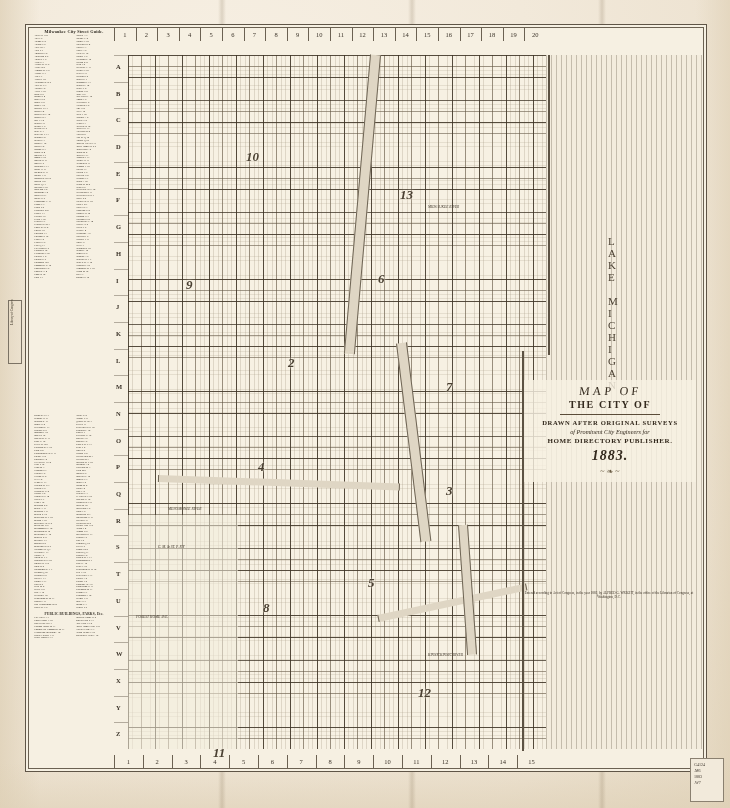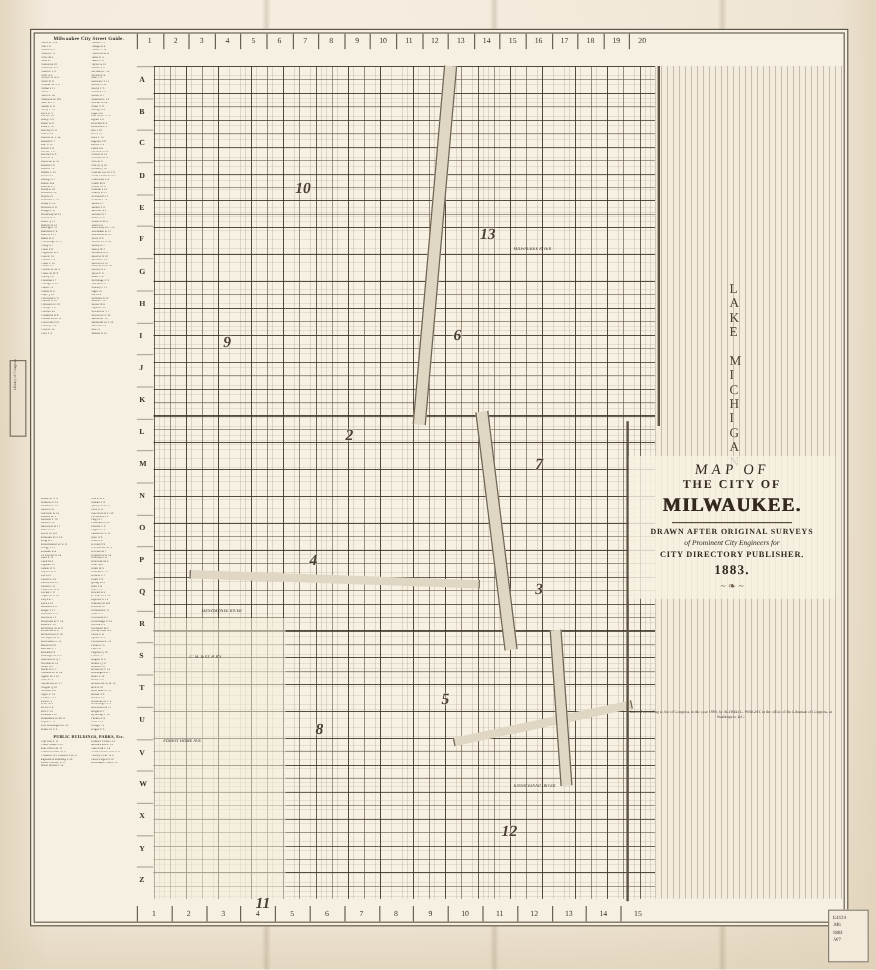--- a/index.html
+++ b/index.html
@@ -295,24 +295,25 @@
     font-style: italic;
     font-weight: bold;
   }
   #cartouche .ln7 {
     font-size: 7px;
     letter-spacing: .6px;
     margin-top: 2px;
     font-weight: bold;
   }
   #cartouche .ln8 {
-    font-size: 11px;
+    font-size: 14px;
     font-weight: bold;
     margin-top: 3px;
     letter-spacing: 1px;
+    font-style: italic;
   }
   #cartouche .flourish {
     margin-top: 3px;
     font-size: 8px;
     color: #6a5c44;
   }
   #copyline {
     position: absolute;
     left: 498px;
     top: 566px;
@@ -899,25 +900,24 @@
           <span>I</span>
           <span>G</span>
           <span>A</span>
           <span>N</span>
         </div>
     </div>
 
     <div id="cartouche">
       <div class="ln1">MAP OF</div>
       <div class="ln2">THE CITY OF</div>
-      <div class="ln3">MILWAUKEE.</div>
       <div class="rule"></div>
       <div class="ln4">DRAWN AFTER ORIGINAL SURVEYS</div>
       <div class="ln5">of Prominent City Engineers for</div>
-      <div class="ln7">CITY DIRECTORY PUBLISHER.</div>
+      <div class="ln7">HOME DIRECTORY PUBLISHER.</div>
       <div class="ln8">1883.</div>
       <div class="flourish">~ ❧ ~</div>
     </div>
     <div id="copyline">Entered according to Act of Congress, in the year 1883, by ALFRED G. WRIGHT, in the office of the Librarian of Congress, at Washington, D.C.</div>
 
   </div>
 
   <div id="lib-stamp">
     <span>Library of Congress</span>
   </div>

